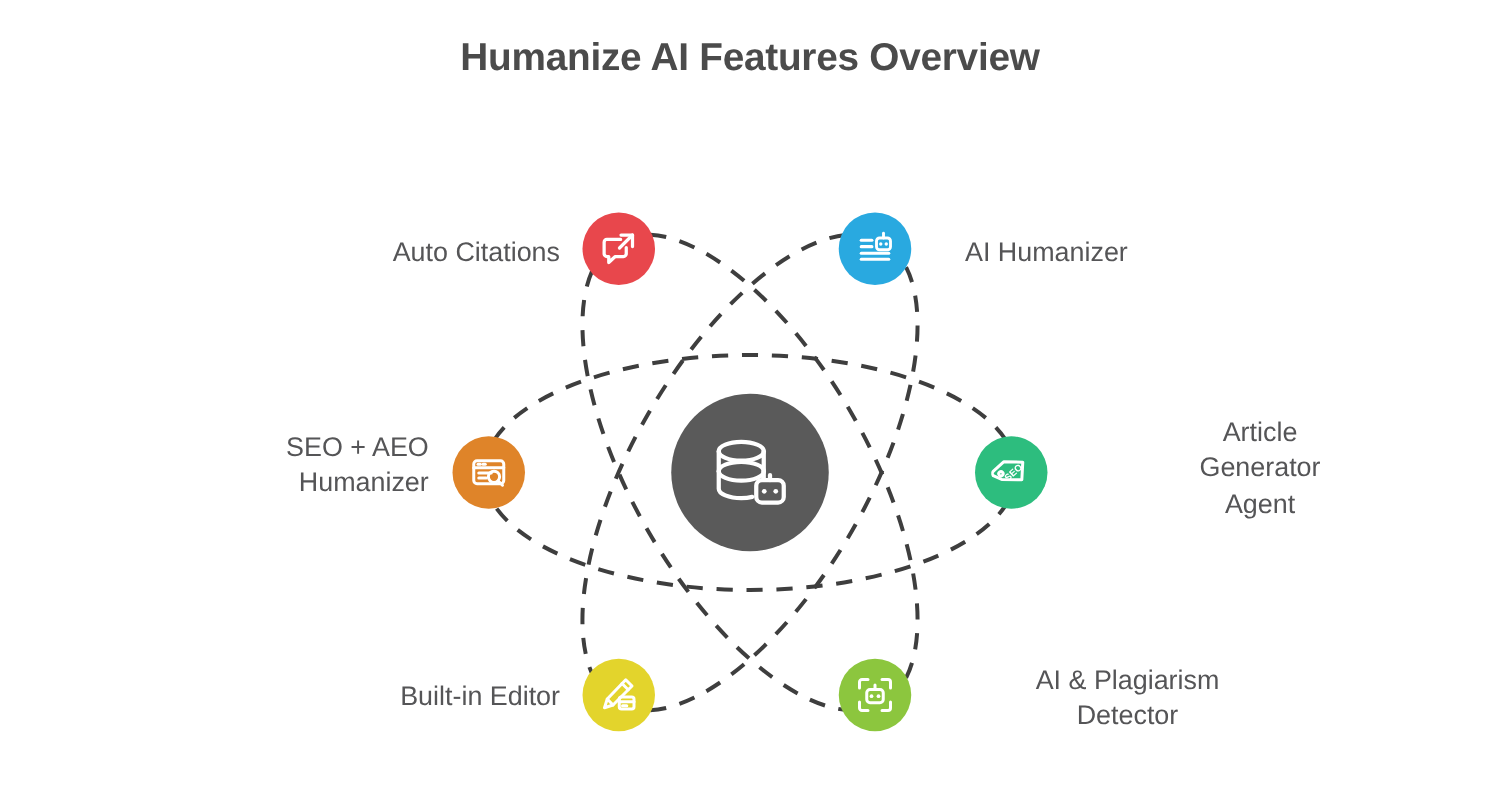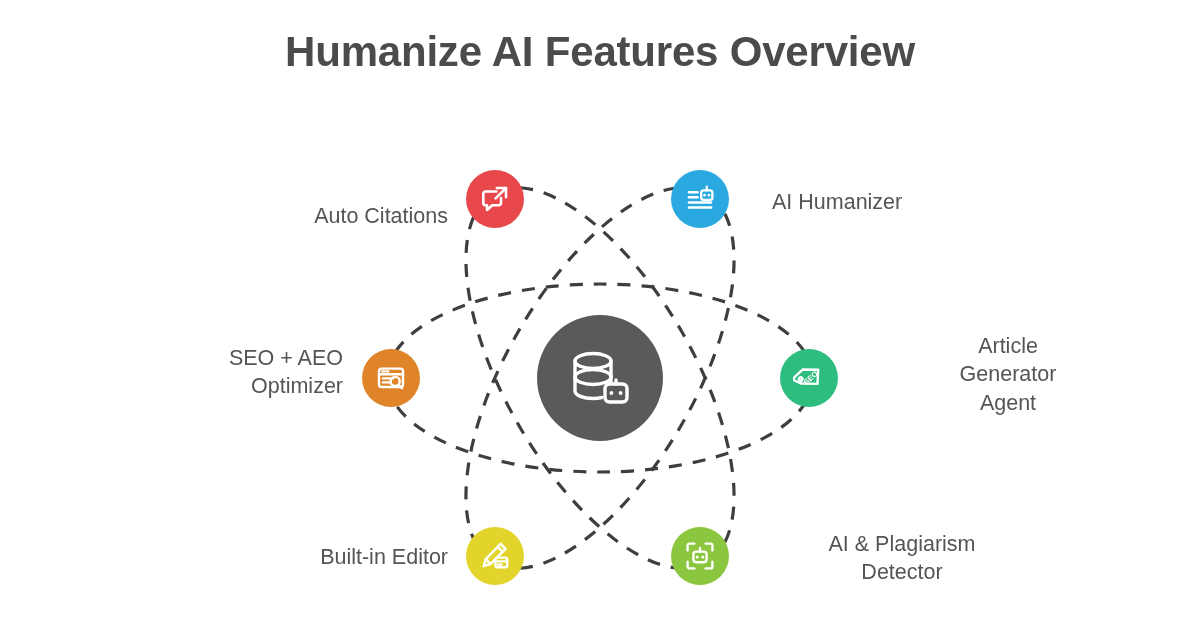--- a/index.html
+++ b/index.html
@@ -22,21 +22,21 @@
     width: 1200px;
     height: 628px;
   }
 
   .page-title {
     position: absolute;
     left: 0;
     top: 27px;
     width: 1200px;
     text-align: center;
-    font-size: 42px;
+    font-size: 31px;
     font-weight: bold;
     color: #4b4b4b;
     letter-spacing: -0.2px;
     line-height: 1.2;
   }
 
   .orbit-svg {
     position: absolute;
     left: 0;
     top: 0;
@@ -86,21 +86,20 @@
     color: #555557;
     line-height: 1.32;
     white-space: pre-line;
   }
 
   .lbl-auto-citations {
     right: 752px;
     top: 188px;
     width: 300px;
     text-align: right;
-    margin-top: 14px;
   }
   .lbl-ai-humanizer {
     left: 752px;
     top: 188px;
     width: 300px;
     text-align: left;
     margin-left: 20px;
   }
   .lbl-seo-aeo {
     right: 857px;
@@ -206,21 +205,21 @@
           <path d="M11.4 9.4 H13.2"></path>
           <path d="M8 16.4 H18"></path>
           <path d="M8 20.4 H14"></path>
           <circle cx="20.2" cy="19.4" r="4.5"></circle>
           <path d="M23.6 22.8 L27 26.2"></path>
         </g>
       </svg>
     </span>
   </div>
   <div class="label lbl-seo-aeo">SEO + AEO
-Optimizer</div>
+Humanizer</div>
 
   <div class="node node-article-agent">
     <span>
       <svg width="32" height="32" viewBox="0 0 32 32">
         <g transform="rotate(-42 16 16)">
           <g fill="none" stroke="#ffffff" stroke-width="2.4" stroke-linecap="round" stroke-linejoin="round">
             <path d="M3.6 8.2 A2.6 2.6 0 0 1 6.2 5.6 H17.2 L28.4 16 L18.4 26 L6.6 15 Z"></path>
             <circle cx="9.2" cy="11.2" r="1.7"></circle>
           </g>
           <text x="17.4" y="19.6" font-family="'Liberation Sans', sans-serif" font-size="7.6" font-weight="bold" fill="#ffffff" text-anchor="middle">SEO</text>

